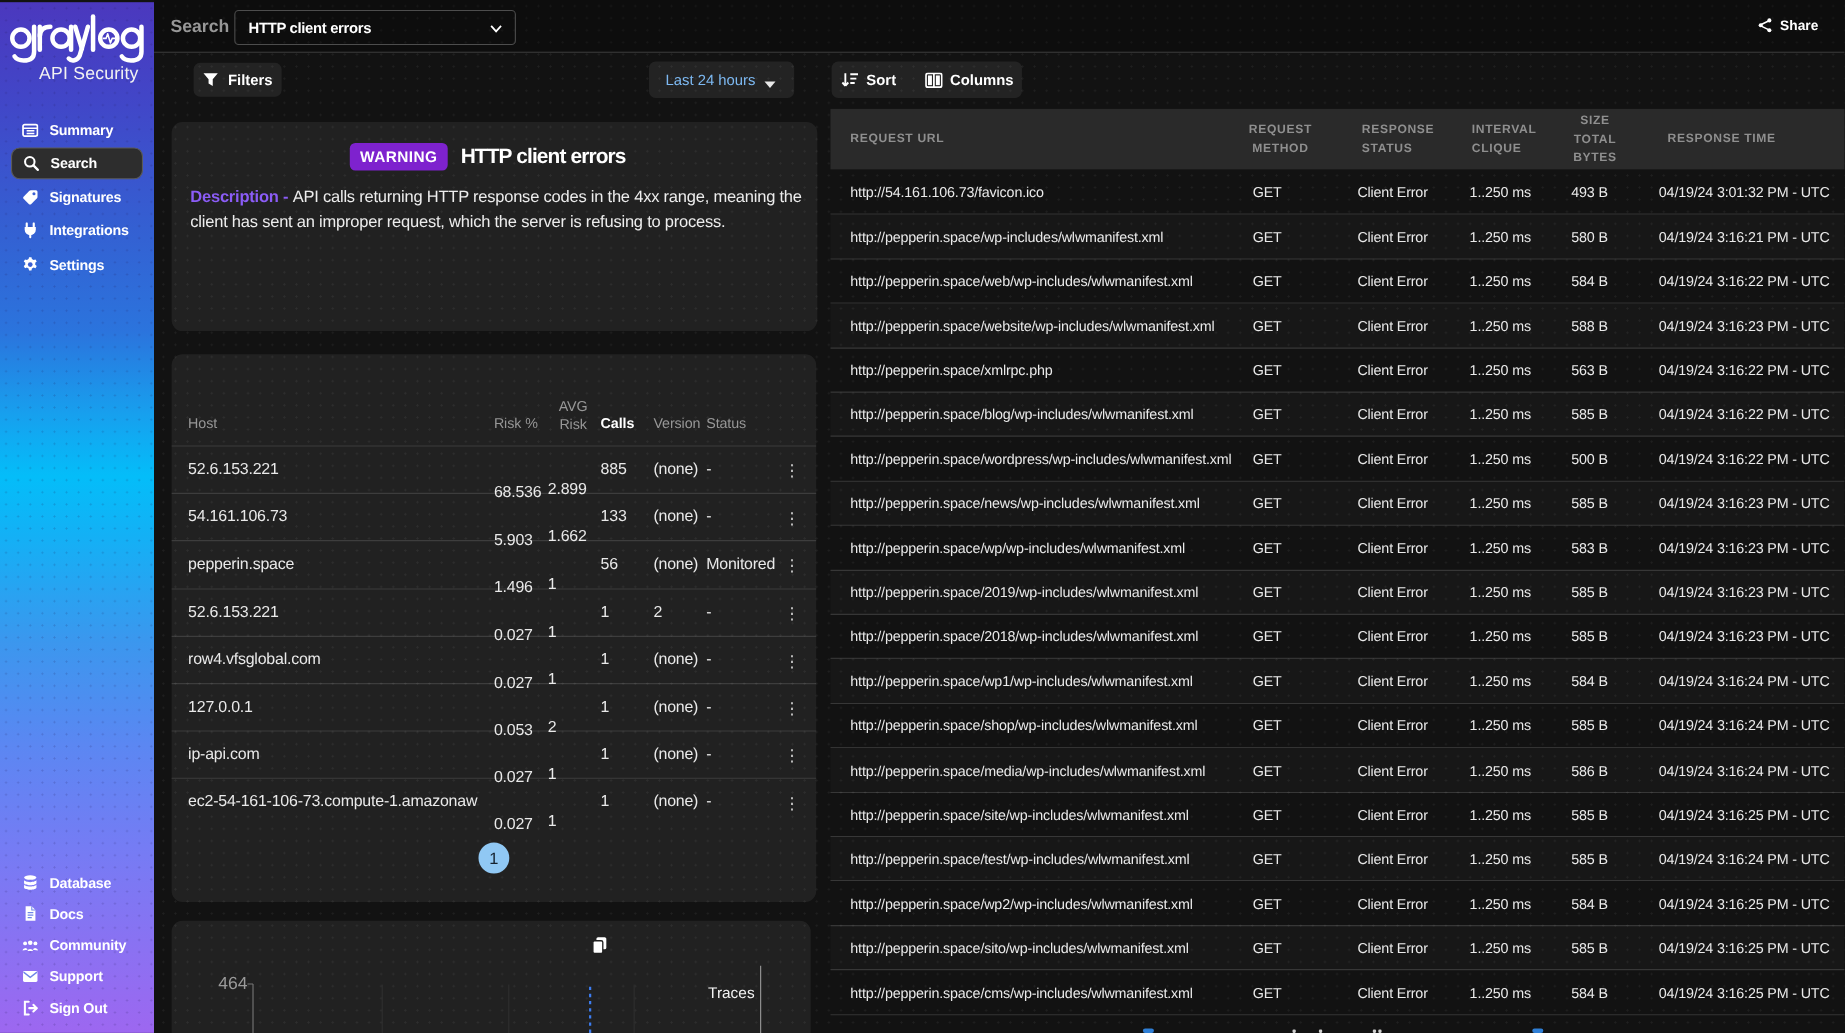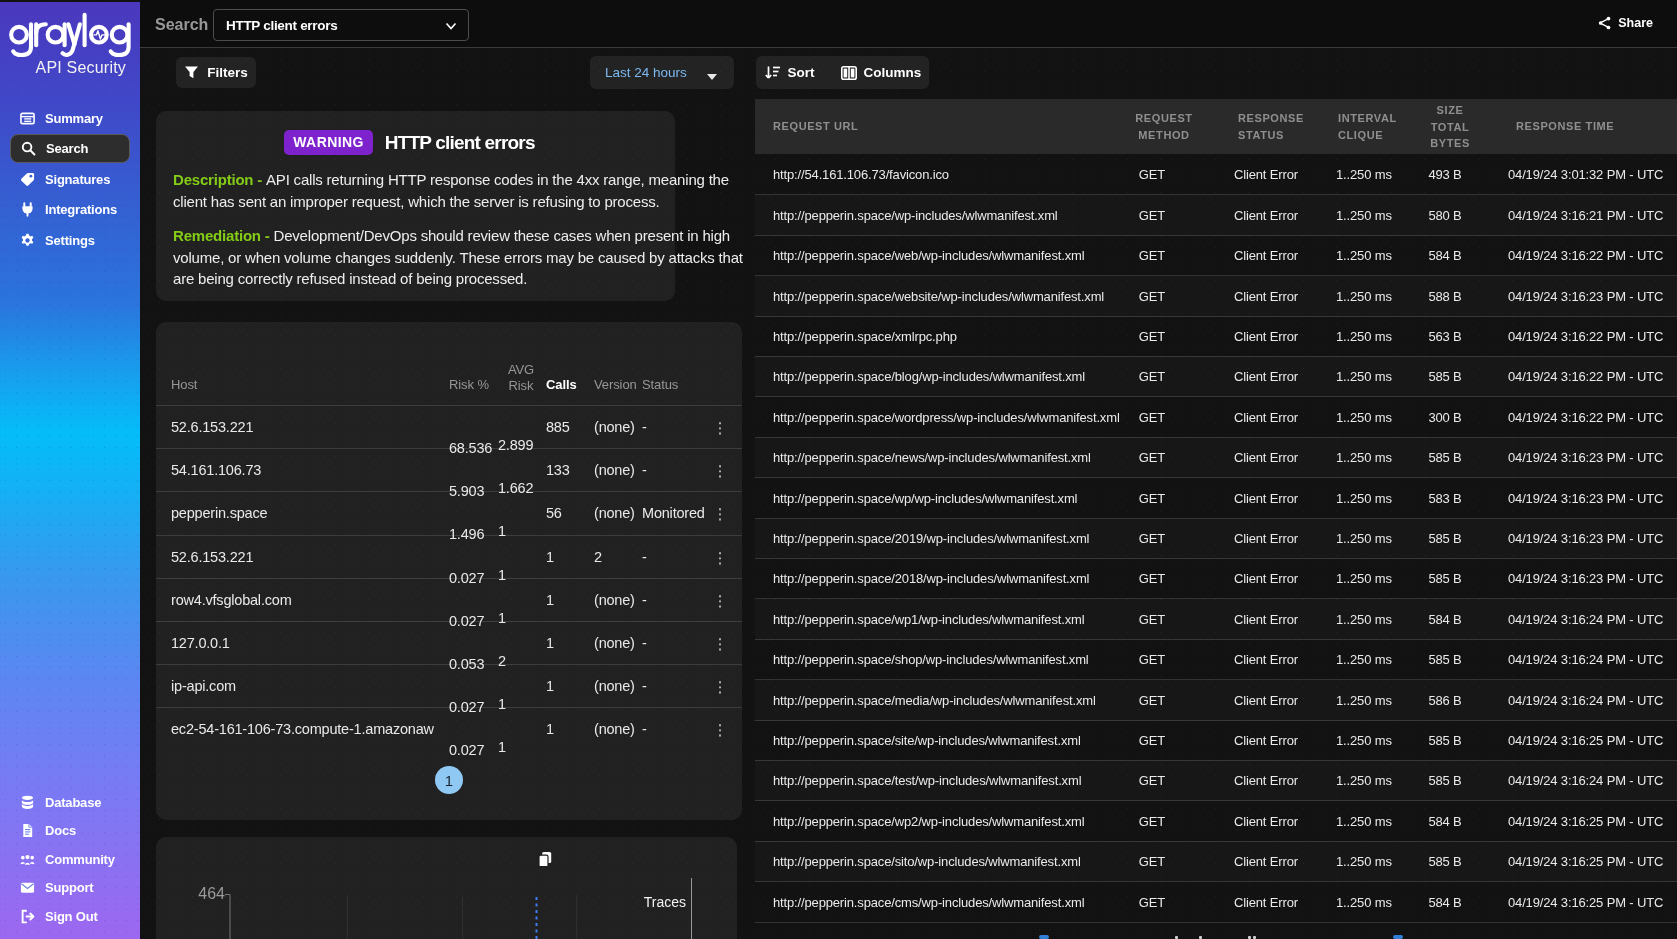--- a/index.html
+++ b/index.html
@@ -26,27 +26,27 @@
 #topbar { position:absolute; left:140px; top:0; width:1537px; height:48px; background:rgba(0,0,0,0.25); border-bottom:1px solid #3a3a3a; }
 #tb-label { position:absolute; left:15px; top:16px; font-size:16px; font-weight:700; color:#989898; }
 #tb-select { position:absolute; left:73px; top:9px; width:256px; height:32px; border:1px solid #4d4d4d; border-radius:4px; display:flex; align-items:center; }
 #tb-select b { margin-left:12px; font-size:13.5px; letter-spacing:-0.3px; color:#fff; }
 #share { position:absolute; right:24px; top:16px; display:flex; align-items:center; gap:6px; color:#fff; font-weight:700; font-size:12.5px; }
 
 .btn { position:absolute; background:rgba(255,255,255,0.075); border-radius:6px; display:flex; align-items:center; justify-content:center; gap:8px; font-size:13.5px; font-weight:700; color:#fff;text-align:right; }
 
 .card { position:absolute; background:rgba(255,255,255,0.065); border-radius:10px; }
 
-#desc { left:156px; top:111px; width:519px; height:190px; }
+#desc { left:156px; top:111px; width:587px; height:190px; }
 #desc .titlerow { display:flex; justify-content:center; align-items:center; gap:12px; margin-top:19px; transform:translateX(-6px); }
 #badge { background:#7e22ce; color:#fff; font-weight:700; font-size:14px; letter-spacing:0.4px; padding:4px 9px 5px; border-radius:5px; }
 #desc h1 { font-size:19px; font-weight:700; color:#fff; letter-spacing:-0.8px; }
 #desc p { font-size:15px; line-height:21.5px; color:#ededed; margin:13px 0 0 17px; letter-spacing:-0.2px; white-space:nowrap; }
 #desc p:first-of-type { margin-top:14px; }
-#desc b { color:#84cc16; }
+#desc b { color:#8b5cf6; }
 
 #hosts { left:156px; top:322px; width:586px; height:498px; }
 #hosts h2 { text-align:center; font-size:20px; font-weight:700; color:#fff; margin-top:16px; letter-spacing:-0.4px; }
 .hh { position:absolute; font-size:13px; color:#979797; letter-spacing:-0.1px; }
 .hrow { position:absolute; left:0; width:586px; height:32px; border-top:1px solid rgba(255,255,255,0.13); font-size:14.5px; color:#e9e9e9; letter-spacing:-0.2px; }
 .hrow div { position:absolute; top:13px; }
 .hc0 { left:15px; width:265px; white-space:nowrap; overflow:hidden; }
 .hc1 { left:293px;margin-top:21px; } .hc2 { left:342px;margin-top:18px; } .hc3 { left:390px; } .hc4 { left:438px; } .hc5 { left:486px; }
 .kebab { left:556px; width:16px; text-align:center; color:#cfcfcf; font-size:15px; letter-spacing:0; }
 #hpage { position:absolute; left:279px; top:444px; width:28px; height:28px; border-radius:50%; background:#90c8f4; color:#15222e; font-size:15px; font-weight:400; display:flex; align-items:center; justify-content:center; }
@@ -181,21 +181,21 @@
       </svg>
       <span>Share</span>
     </div>
 </div>
 <div class="btn" style="left:176px;top:57px;width:80px;height:31px;">
     <svg width="15" height="15" viewBox="0 0 15 15">
       <path d="M1 1.5 H14 L9.4 7 V13.2 L5.6 11 V7 Z" fill="#fff"></path>
     </svg>
     <span>Filters</span>
   </div>
-<div class="btn" style="left:590px;top:56px;width:144px;height:33px;justify-content:flex-start;">
+<div class="btn" style="left:590px;top:56px;width:132px;height:33px;justify-content:flex-start;">
     <span style="margin-left:15px;color:#7db9f2;font-weight:400;font-size:13.5px;">Last 24 hours</span>
     <span style="position:absolute;right:16px;top:13px;"><svg width="12" height="8" viewBox="0 0 12 8">
         <path d="M1 1 L6 7 L11 1 Z" fill="#e8e8e8"></path>
       </svg></span>
   </div>
 <div class="btn" style="left:756px;top:56px;width:173px;height:33px;gap:0;">
     <svg width="17" height="15" viewBox="0 0 17 15">
       <path d="M4.5 1.5 V13 M4.5 13 L1.8 10 M4.5 13 L7.2 10" fill="none" stroke="#fff" stroke-width="1.7"></path>
       <line x1="9" y1="2.5" x2="16" y2="2.5" stroke="#fff" stroke-width="1.7"></line>
       <line x1="9" y1="6.5" x2="14.5" y2="6.5" stroke="#fff" stroke-width="1.7"></line>
@@ -210,21 +210,20 @@
       <rect x="9.8" y="2.6" width="3.6" height="8.8" fill="#fff"></rect>
     </svg>
     <span style="margin-left:7px;">Columns</span>
   </div>
 <div id="desc" class="card">
 <div class="titlerow">
       <span id="badge">WARNING</span>
       <h1>HTTP client errors</h1>
     </div>
 <p><b>Description - </b>API calls returning HTTP response codes in the 4xx range, meaning the<br>client has sent an improper request, which the server is refusing to process.</p>
-<p><b>Remediation - </b>Development/DevOps should review these cases when present in high<br>volume, or when volume changes suddenly. These errors may be caused by attacks that<br>are being correctly refused instead of being processed.</p>
 </div>
 <div id="hosts" class="card">
 <div class="hh" style="left:15px;top:55px;">Host</div>
 <div class="hh" style="left:293px;top:55px;">Risk %</div>
 <div class="hh" style="left:342px;top:40px;width:46px;text-align:center;line-height:16px;">AVG<br>Risk</div>
 <div class="hh" style="left:390px;top:55px;color:#fff;font-weight:700;">Calls</div>
 <div class="hh" style="left:438px;top:55px;">Version</div>
 <div class="hh" style="left:486px;top:55px;">Status</div>
 <div class="hrow" style="top:83px">
       <div class="hc0">52.6.153.221</div>
@@ -372,21 +371,21 @@
       <div class="rc2">Client Error</div>
       <div class="rc3">1..250 ms</div>
       <div class="rc4">585 B</div>
       <div class="rc5">04/19/24 3:16:22 PM - UTC</div>
     </div>
 <div class="rrow" style="top:297.79999999999995px">
       <div class="rc0">http://pepperin.space/wordpress/wp-includes/wlwmanifest.xml</div>
       <div class="rc1">GET</div>
       <div class="rc2">Client Error</div>
       <div class="rc3">1..250 ms</div>
-      <div class="rc4">300 B</div>
+      <div class="rc4">500 B</div>
       <div class="rc5">04/19/24 3:16:22 PM - UTC</div>
     </div>
 <div class="rrow alt" style="top:338.19999999999993px">
       <div class="rc0">http://pepperin.space/news/wp-includes/wlwmanifest.xml</div>
       <div class="rc1">GET</div>
       <div class="rc2">Client Error</div>
       <div class="rc3">1..250 ms</div>
       <div class="rc4">585 B</div>
       <div class="rc5">04/19/24 3:16:23 PM - UTC</div>
     </div>

